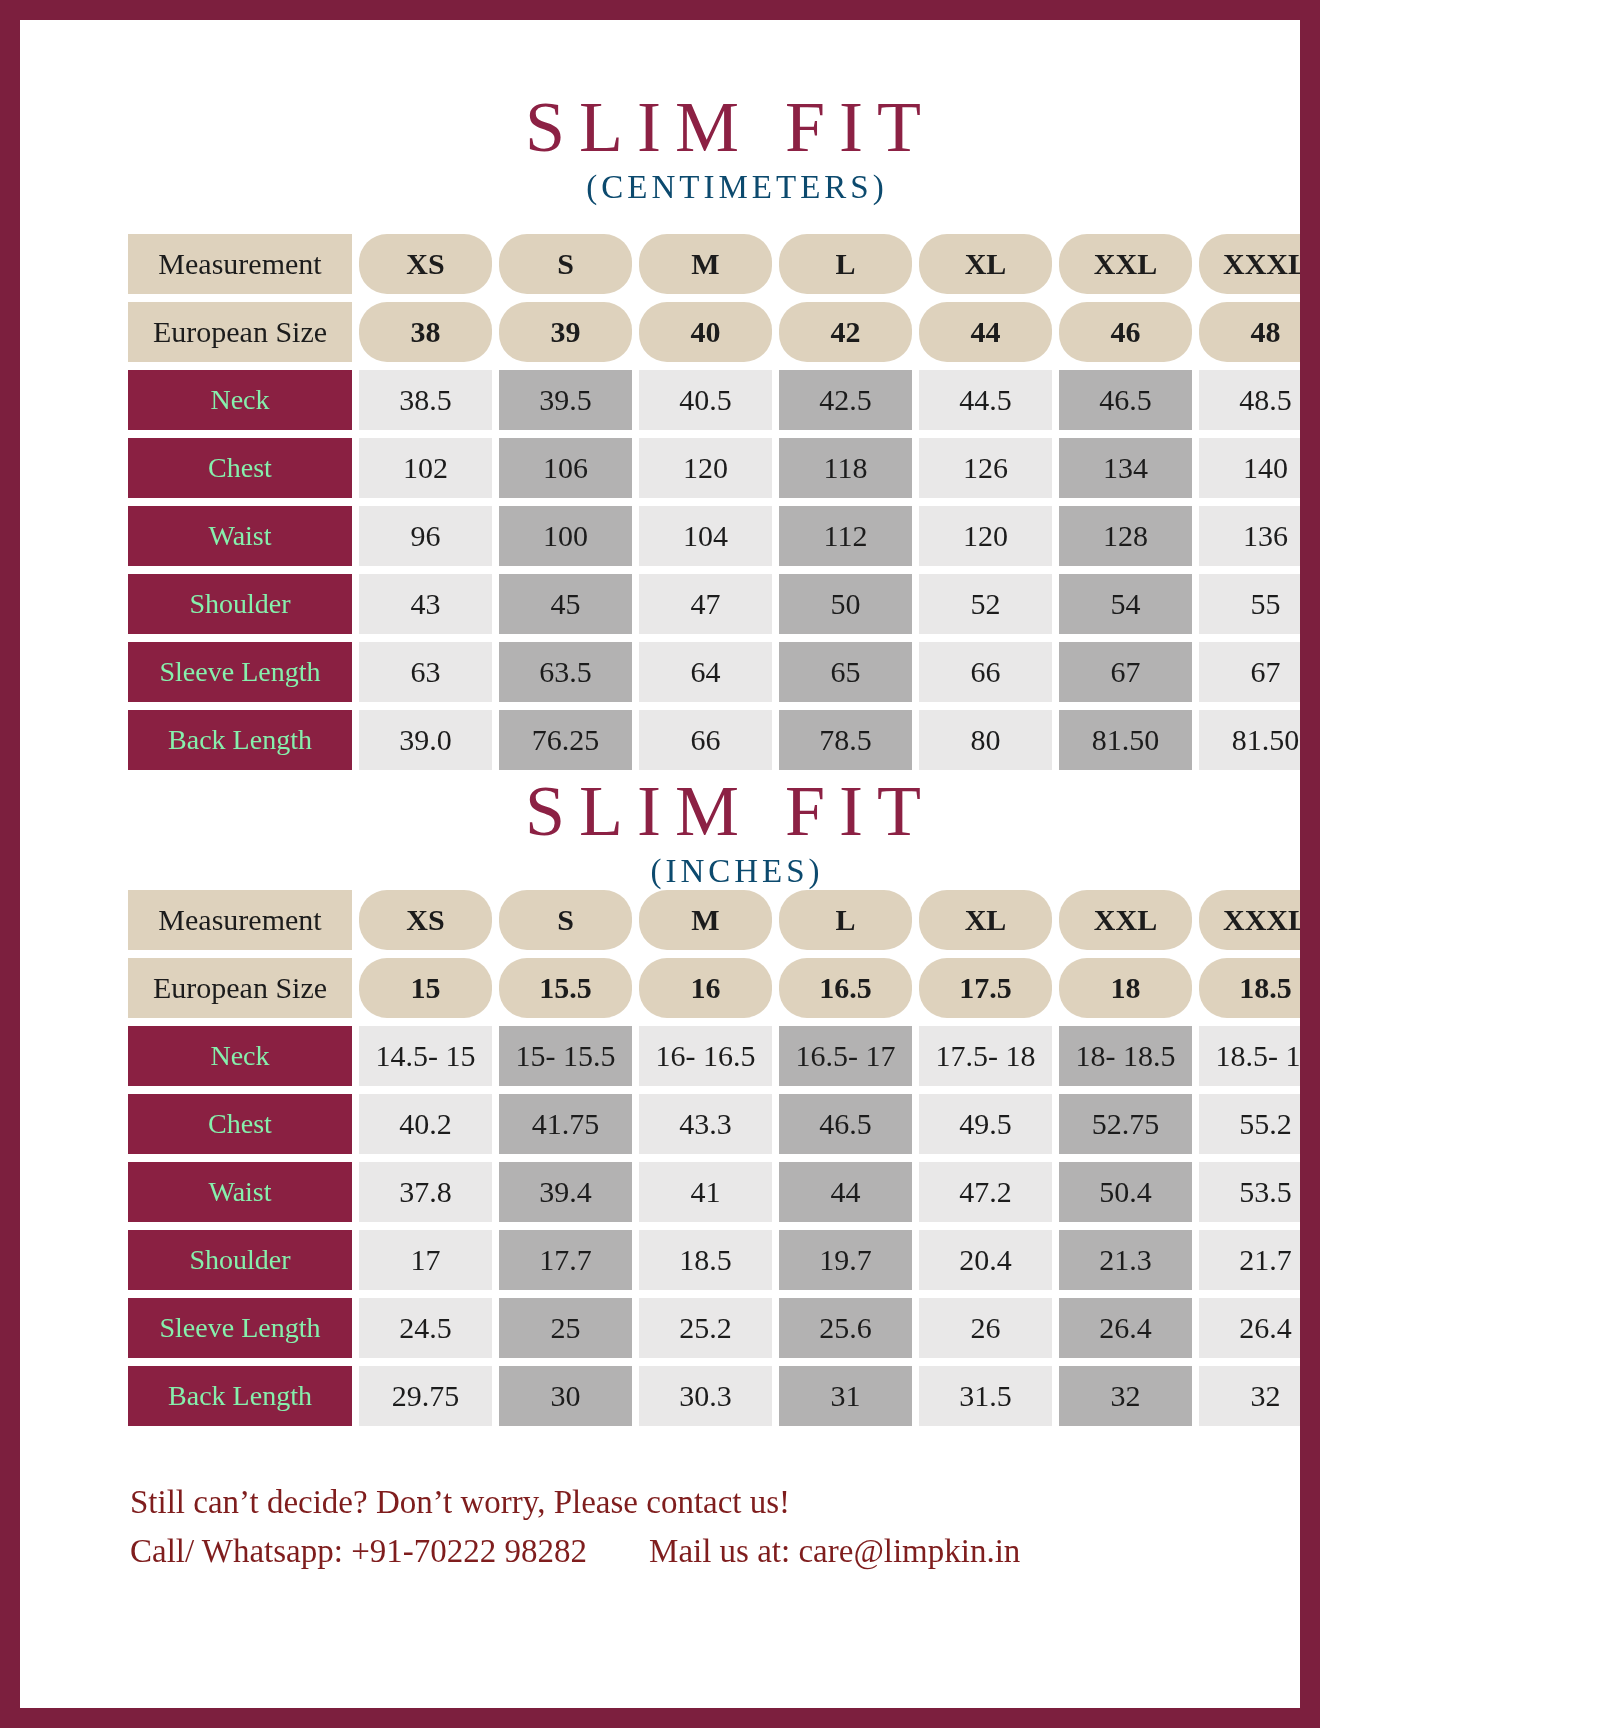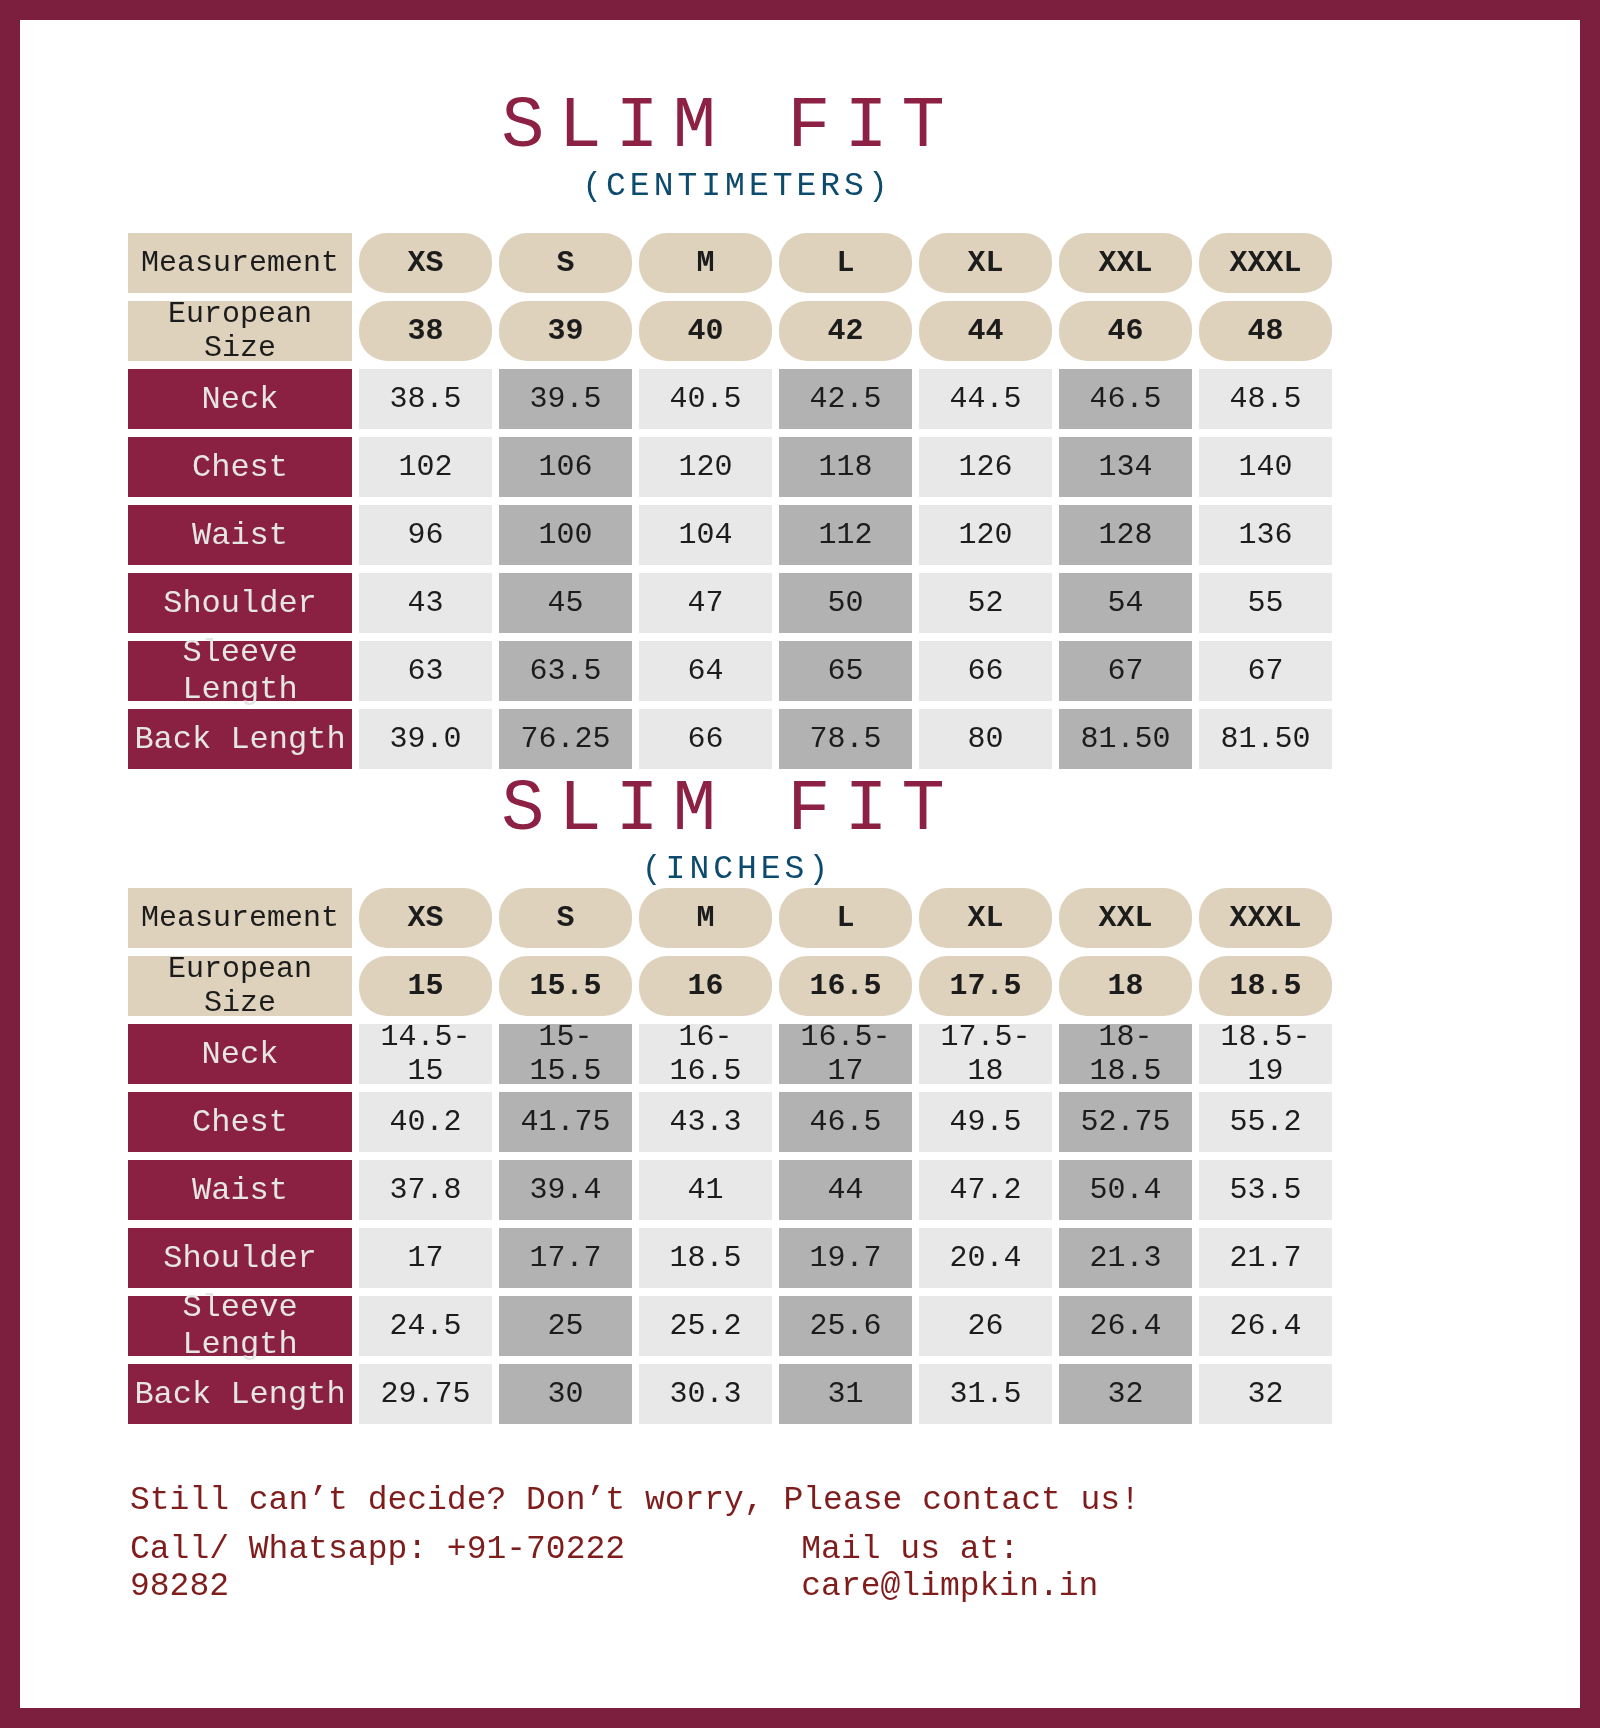--- a/index.html
+++ b/index.html
@@ -1,21 +1,21 @@
 <!DOCTYPE html>
 <html><head>
 <meta charset="utf-8">
 <style>
   html,body{margin:0;padding:0;background:#ffffff;}
   .page{
-    width:1600px;height:1728px;
+    width:1320px;height:1728px;
     box-sizing:border-box;
     border:20px solid #7c1f3e;
     background:#ffffff;
-    font-family:Liberation Mono, monospace;
+    font-family:Liberation Serif, serif;
     overflow:hidden;
   }
   .inner{width:1204px;margin-left:108px;}
   .title-block{text-align:center;}
   .sec-cm .title-block{padding-top:66px;margin-bottom:28px;}
   .title-main{
     font-size:72px;color:#8c2144;letter-spacing:14px;
     font-weight:400;
   }
   .title-sub{
@@ -27,21 +27,21 @@
     grid-template-columns:224px repeat(7,133px);
     gap:8px 7px;
   }
   .cell{
     height:60px;
     display:flex;align-items:center;justify-content:center;
     font-size:30px;color:#1c1c1c;
     text-align:center;
   }
   .tan{background:#ded2bd;}
-  .maroon{background:#8a2042;color:#e5e5e5;font-size:32px;}
+  .maroon{background:#8a2042;color:#86efac;font-size:28px;}
   .light{background:#e9e8e8;}
   .dark{background:#b3b2b2;}
   .bold{font-weight:bold;border-radius:28px;}
   .footer{margin-top:58px;font-size:33px;color:#7f1d1d;margin-left:2px;}
   .footer-line2{margin-top:12px;display:flex;column-gap:62px;}
 </style>
 </head>
 <body>
 
 <div class="page">

